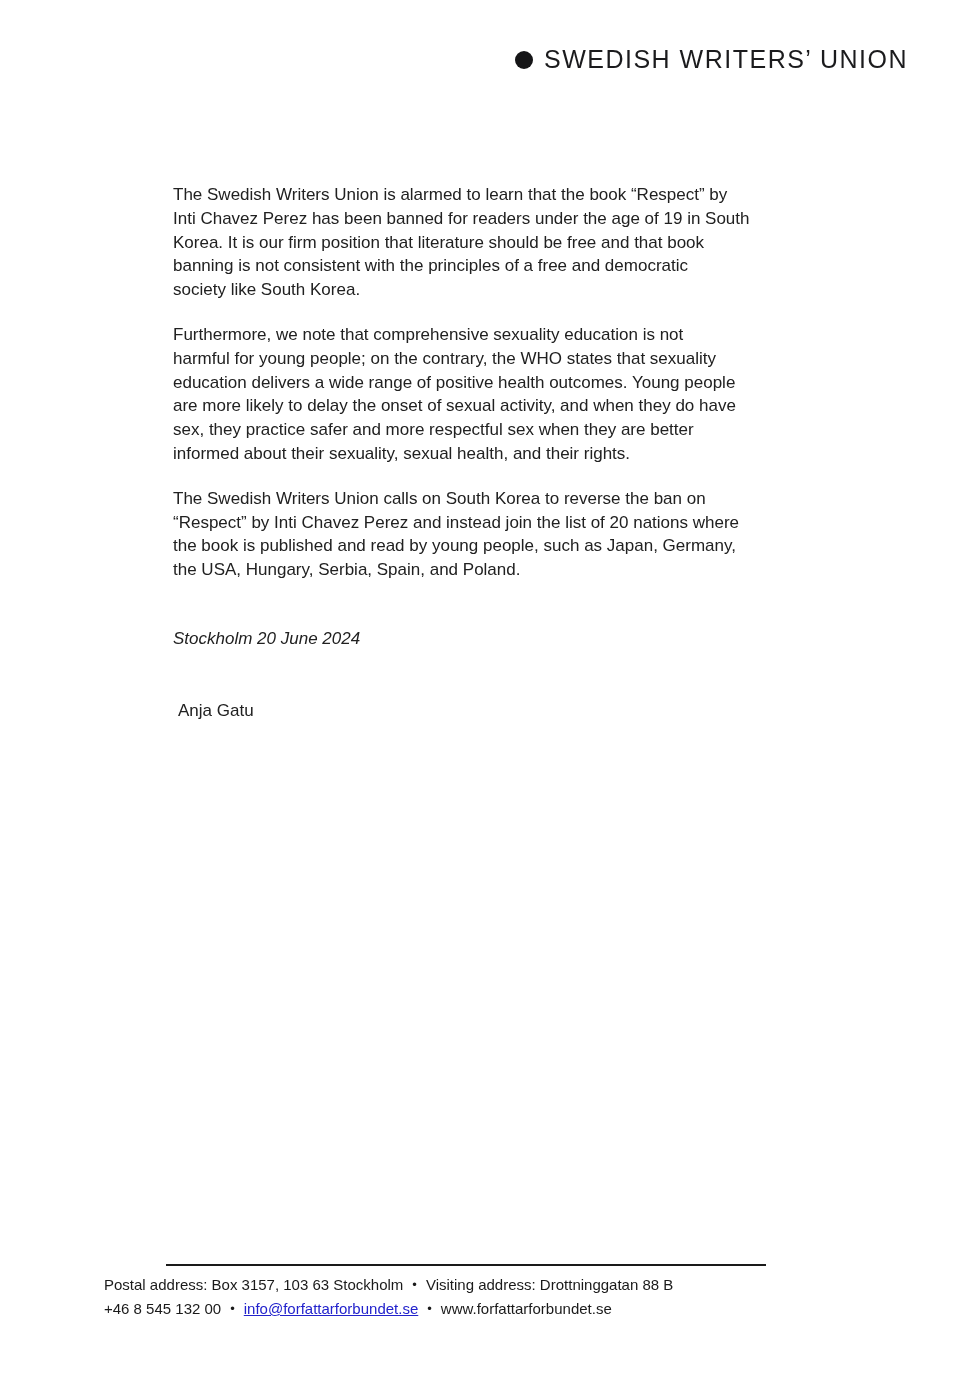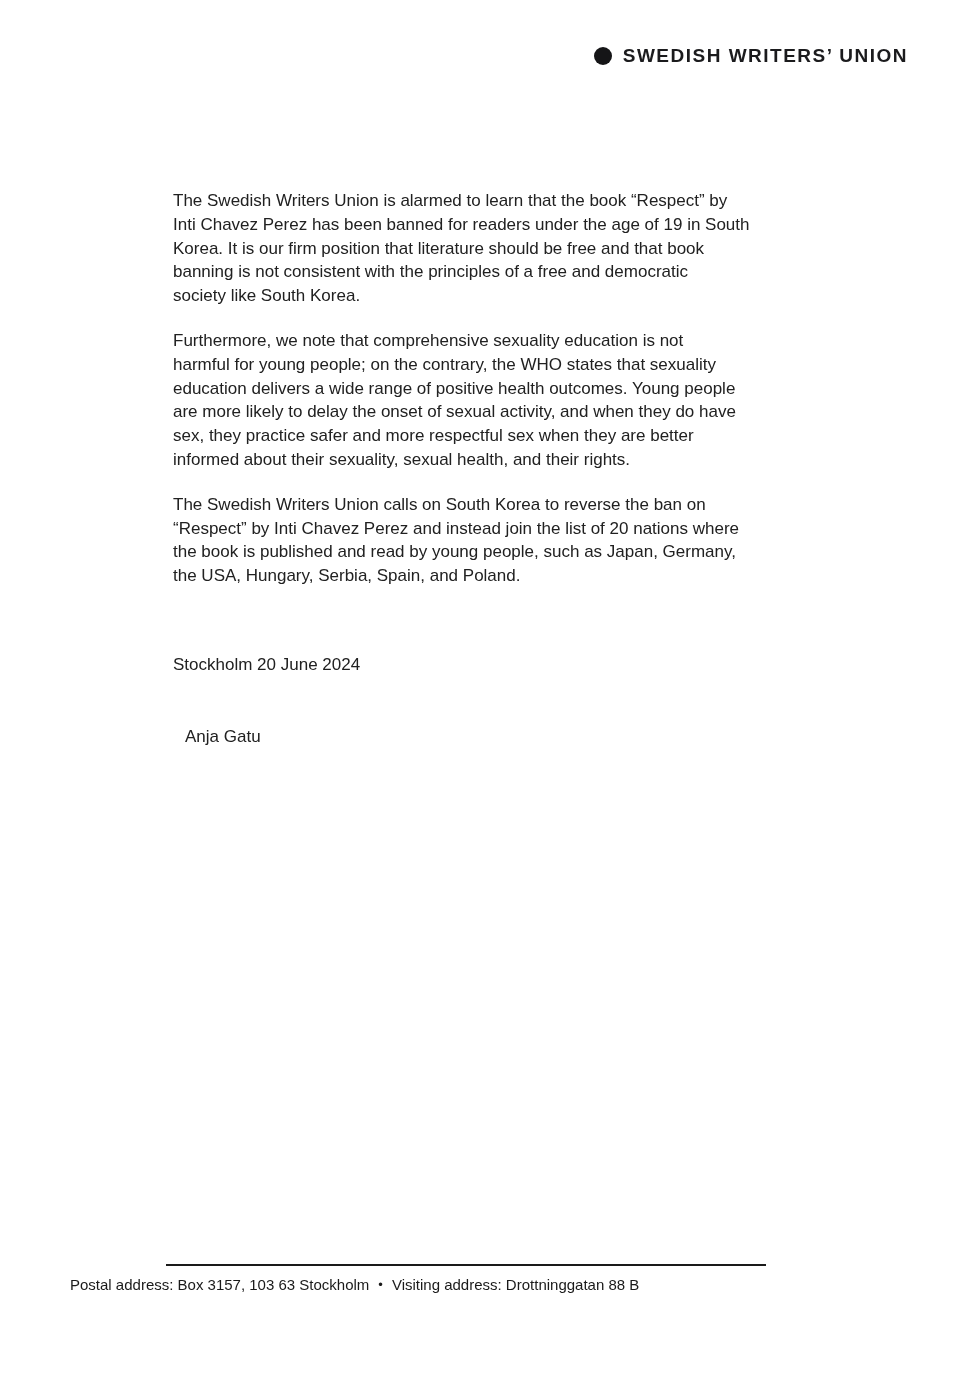--- a/index.html
+++ b/index.html
@@ -27,69 +27,70 @@
   }
   .logo-dot {
     width: 18px;
     height: 18px;
     border-radius: 50%;
     background: #151517;
     margin-right: 11px;
     flex: 0 0 auto;
   }
   .logo-text {
-    font-size: 19px;
-    font-weight: 700;
+    font-size: 25px;
+    font-weight: 400;
     letter-spacing: 1.5px;
     color: #1b1b1d;
     white-space: nowrap;
     line-height: 1.1;
   }
 
   
   .letter-body {
     position: absolute;
-    top: 189px;
+    top: 183px;
     left: 173px;
     width: 640px;
     font-size: 17px;
     line-height: 23.8px;
     color: #212121;
   }
   .para {
     margin: 0 0 21px 0;
     white-space: pre-line;
   }
   .dateline {
-    margin: 65px 0 0 0;
+    margin: 45px 0 0 0;
+    font-style: italic;
   }
   .signature-block {
     margin-top: 48px;
   }
   .signature-block p {
-    margin: 12px;
+    margin: 5px;
   }
 
   
   .footer {
     position: absolute;
     left: 0;
     top: 1264px;
     width: 970px;
     font-size: 15px;
     color: #1a1a1a;
   }
   .footer-rule {
     margin-left: 166px;
     width: 600px;
     height: 2px;
     background: #1a1a1a;
   }
   .footer-lines {
-    margin-left: 70px;
+    margin-left: 104px;
     margin-top: 7px;
     line-height: 24px;
   }
   .bullet {
     display: inline-block;
     margin: 0 9px;
     font-size: 13px;
     vertical-align: 1px;
   }
   .footer-link {
@@ -129,16 +130,19 @@
       <p>Anja Gatu</p>
     </div>
   </div>
 
   <div class="footer">
     <div class="footer-rule"></div>
     <div class="footer-lines">
       <div class="footer-line">
         <span>Postal address: Box 3157, 103 63 Stockholm</span><span class="bullet">•</span><span>Visiting address: Drottninggatan 88 B</span>
       </div>
+      <div class="footer-line">
+        <span>+46 8 545 132 00</span><span class="bullet">•</span><a class="footer-link" href="#" style="color: rgb(34, 34, 204);">info@forfattarforbundet.se</a><span class="bullet">•</span><span>www.forfattarforbundet.se</span>
+      </div>
     </div>
   </div>
 
 </div>
 
 </body></html>

